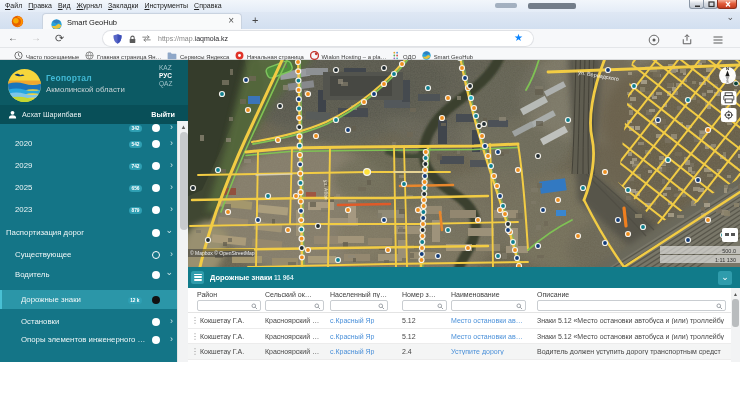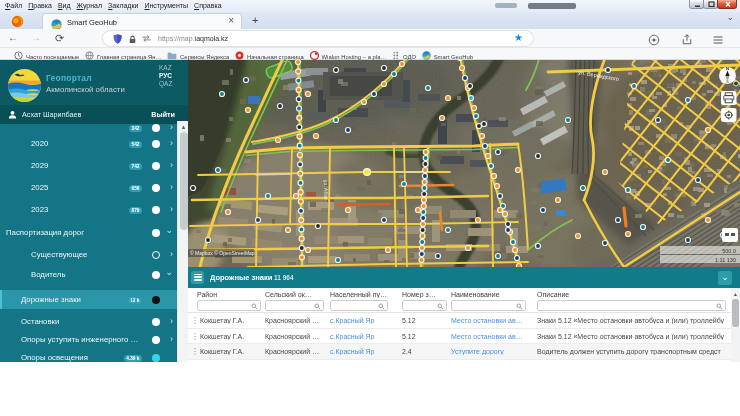--- a/index.html
+++ b/index.html
@@ -53,21 +53,21 @@
 #sbsub { position:absolute; left:46px; top:25px; font-size:7.8px; color:#c6d2d5; }
 #langs { position:absolute; right:-1px; top:4px; width:30px; text-align:left; font-size:6.5px; line-height:8px; }
 #langs span { display:block; }
 #userrow { position:absolute; left:0; top:45px; width:188px; height:19px; background:#084f58; color:#e8f1f2; font-size:7.2px; display:flex; align-items:center; }
 #logout { position:absolute; right:13px; font-weight:bold; color:#fff; }
 #sbmenu { position:absolute; left:0; top:64px; width:177px; height:250px; overflow:hidden; }
 .mrow { position:absolute; left:0; width:177px; height:20px; }
 .mrow.hl { background:#2b96a8; height:19px; box-shadow:inset 2px 0 0 #49c0d4; }
 .lbl { position:absolute; top:5px; font-size:7.8px; color:#eef6f7; }
 .l1 { left:6px; }
-.l2 { left:31px; }
+.l2 { left:15px; }
 .l3 { left:21px; }
 .badge { position:absolute; top:6.5px; height:7px; line-height:7px; padding:0 2.5px; border-radius:3.5px; background:#2f9fb3; color:#fff; font-size:4.8px; font-weight:bold; }
 .tgl { position:absolute; right:17px; top:5.5px; width:8.5px; height:8.5px; border-radius:50%; }
 .tw { background:#fff; }
 .to { border:1.5px solid #fff; }
 .tb { background:#111; }
 .tc { background:#2fd9e8; }
 .chev { position:absolute; right:4px; top:4px; font-size:9px; color:#cfe6ea; }
 .chev.ex { top:2px; }
 #support { position:absolute; left:0; top:314px; width:177px; height:22px; background:#0b616c; color:#dfecee; font-size:6.4px; line-height:7.5px; padding:3px 0 0 4px; }
@@ -936,28 +936,23 @@
           <span class="lbl l3">Дорожные знаки</span>
           <span class="badge" style="right:35px">12 k</span>
           <span class="tgl tb"></span>
         </div>
     <div class="mrow" style="top:188px">
           <span class="lbl l3">Остановки</span>
           <span class="tgl tw"></span>
           <span class="chev">›</span>
         </div>
     <div class="mrow" style="top:206px">
-          <span class="lbl l3">Опоры уступить инженерного …</span>
+          <span class="lbl l3">Опоры элементов инженерного …</span>
           <span class="tgl tw"></span>
           <span class="chev">›</span>
-        </div>
-    <div class="mrow" style="top:224px">
-          <span class="lbl l3">Опоры освещения</span>
-          <span class="badge" style="right:35px">4.39 k</span>
-          <span class="tgl tc"></span>
         </div>
   </div>
   <div id="support">Служба поддержки:<br>+7 716 272 16 82, +7 727 3109 089</div>
 </div>
 <div id="sbscroll">
   <div class="sarr" style="top:0">▲</div>
   <div id="sbthumb"></div>
   <div class="sarr" style="bottom:12px">▼</div>
 </div>
 

